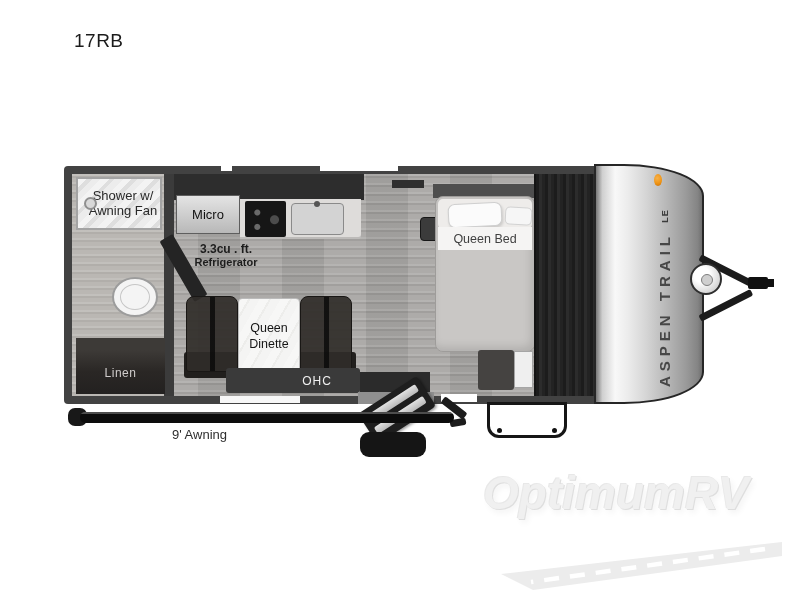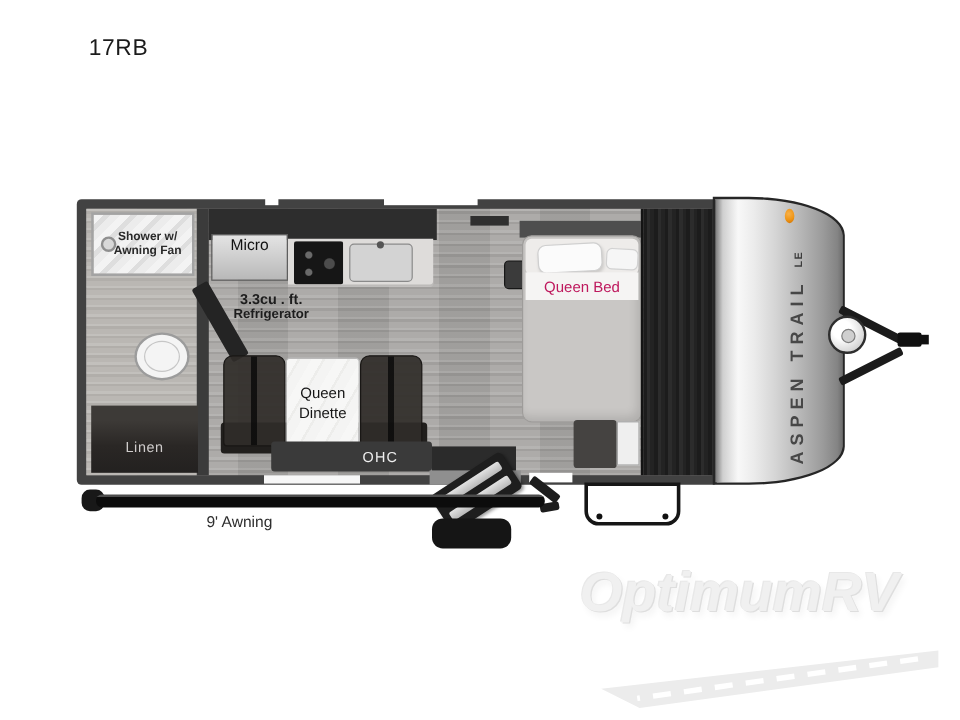--- a/index.html
+++ b/index.html
@@ -20,33 +20,33 @@
   .bath-floor{left:72px;top:174px;width:92px;height:222px;
     background:
       repeating-linear-gradient(180deg, rgba(255,255,255,.12) 0 2px, rgba(0,0,0,.05) 2px 4px, rgba(255,255,255,0) 4px 8px),
       #bab7b3;}
   .divider-wall{left:164px;top:174px;width:10px;height:222px;background:#3b3b3b;}
 
   
   .shower{left:76px;top:177px;width:86px;height:53px;border:2px solid #a3a3a3;box-sizing:border-box;
     background:repeating-linear-gradient(135deg,#f3f3f3 0 6px,#dedede 6px 10px,#ececec 10px 16px);
     display:flex;align-items:center;justify-content:center;text-align:center;}
-  .shower-label{font-size:10px;line-height:1.15;color:#2a2a2a;font-weight:700;padding-left:8px;}
+  .shower-label{font-size:13px;line-height:1.15;color:#2a2a2a;font-weight:400;padding-left:8px;}
   .drain{left:84px;top:197px;width:9px;height:9px;border:2px solid #8f8f8f;border-radius:50%;background:#d8d8d8;}
   .toilet{left:112px;top:277px;width:46px;height:40px;border-radius:50%;background:#f4f4f4;
     border:2px solid #9c9c9c;box-sizing:border-box;}
   .toilet-ring{left:120px;top:284px;width:28px;height:24px;border-radius:50%;border:1px solid #c6c6c6;}
   .linen{left:76px;top:338px;width:89px;height:56px;background:linear-gradient(180deg,#3d3a37 0 22%,#2a2725 60%,#232120);
     display:flex;align-items:center;justify-content:center;}
   .linen-label{font-size:12px;color:#cfcccb;letter-spacing:.5px;padding-top:14px;}
 
   
   .kitchen-overhead{left:174px;top:174px;width:190px;height:26px;background:#2d2d2d;}
   .micro{left:176px;top:195px;width:64px;height:39px;background:linear-gradient(180deg,#e4e4e4,#b8b8b8);
-    border:1px solid #5e5e5e;box-sizing:border-box;display:flex;justify-content:center;}
+    border:1px solid #5e5e5e;box-sizing:border-box;display:flex;align-items:center;justify-content:center;}
   .micro-label{font-size:13px;color:#111;}
   .counter{left:240px;top:199px;width:121px;height:40px;background:#dedcda;border-radius:0 0 3px 0;
     box-shadow:inset 0 -2px 0 rgba(0,0,0,.15);}
   .stove{left:245px;top:201px;width:41px;height:36px;background:#161616;border-radius:2px;
     background-image:radial-gradient(circle at 30% 32%, #6a6a6a 2.5px, rgba(0,0,0,0) 3.5px),
                      radial-gradient(circle at 30% 72%, #6a6a6a 2.5px, rgba(0,0,0,0) 3.5px),
                      radial-gradient(circle at 72% 52%, #4c4c4c 4px, rgba(0,0,0,0) 5px);}
   .sink{left:291px;top:203px;width:53px;height:32px;background:#d3d3d3;border:1px solid #8a8a8a;
     border-radius:4px;box-sizing:border-box;}
   .faucet{left:314px;top:201px;width:6px;height:6px;background:#555;border-radius:50%;}
@@ -68,21 +68,21 @@
   .bedhead-band{left:433px;top:184px;width:101px;height:14px;background:#4e4e4e;}
   .mattress{left:435px;top:196px;width:100px;height:156px;background:#c9c7c5;border:1px solid #9e9c9a;
     border-radius:8px;box-sizing:border-box;box-shadow:inset -3px -4px 8px rgba(0,0,0,.12);}
   .bedding{left:438px;top:199px;width:94px;height:30px;background:#eeecea;border-radius:5px;}
   .pillow-1{left:448px;top:203px;width:52px;height:22px;background:#fbfbfb;border:1px solid #cfcfcf;
     border-radius:7px;transform:rotate(-3deg);box-shadow:1px 2px 3px rgba(0,0,0,.15);}
   .pillow-2{left:505px;top:207px;width:25px;height:16px;background:#f6f6f6;border:1px solid #d2d2d2;
     border-radius:5px;transform:rotate(3deg);}
   .queen-strip{left:438px;top:227px;width:94px;height:23px;background:#f5f4f3;
     display:flex;align-items:center;justify-content:center;}
-  .queen-label{font-size:12.5px;color:#be185d;font-weight:500;}
+  .queen-label{font-size:12.5px;color:#404040;font-weight:500;}
   .ottoman{left:478px;top:350px;width:36px;height:40px;background:#454341;border-radius:3px;}
   .bed-step{left:514px;top:351px;width:19px;height:37px;background:#efefef;border:1px solid #a5a5a5;box-sizing:border-box;}
 
   
   .wardrobe{left:534px;top:174px;width:60px;height:222px;border-left:2px solid #141414;box-sizing:border-box;
     background:repeating-linear-gradient(90deg,#1c1c1c 0 3px,#2c2c2c 3px 6px,#232323 6px 9px);}
 
   
   .bench{background:linear-gradient(90deg, rgba(0,0,0,0) 0 45%, rgba(8,8,8,.8) 45% 55%, rgba(0,0,0,0) 55%),rgba(48,44,41,.92);
     border:1px solid #191715;border-radius:8px 8px 3px 3px;box-sizing:border-box;}

